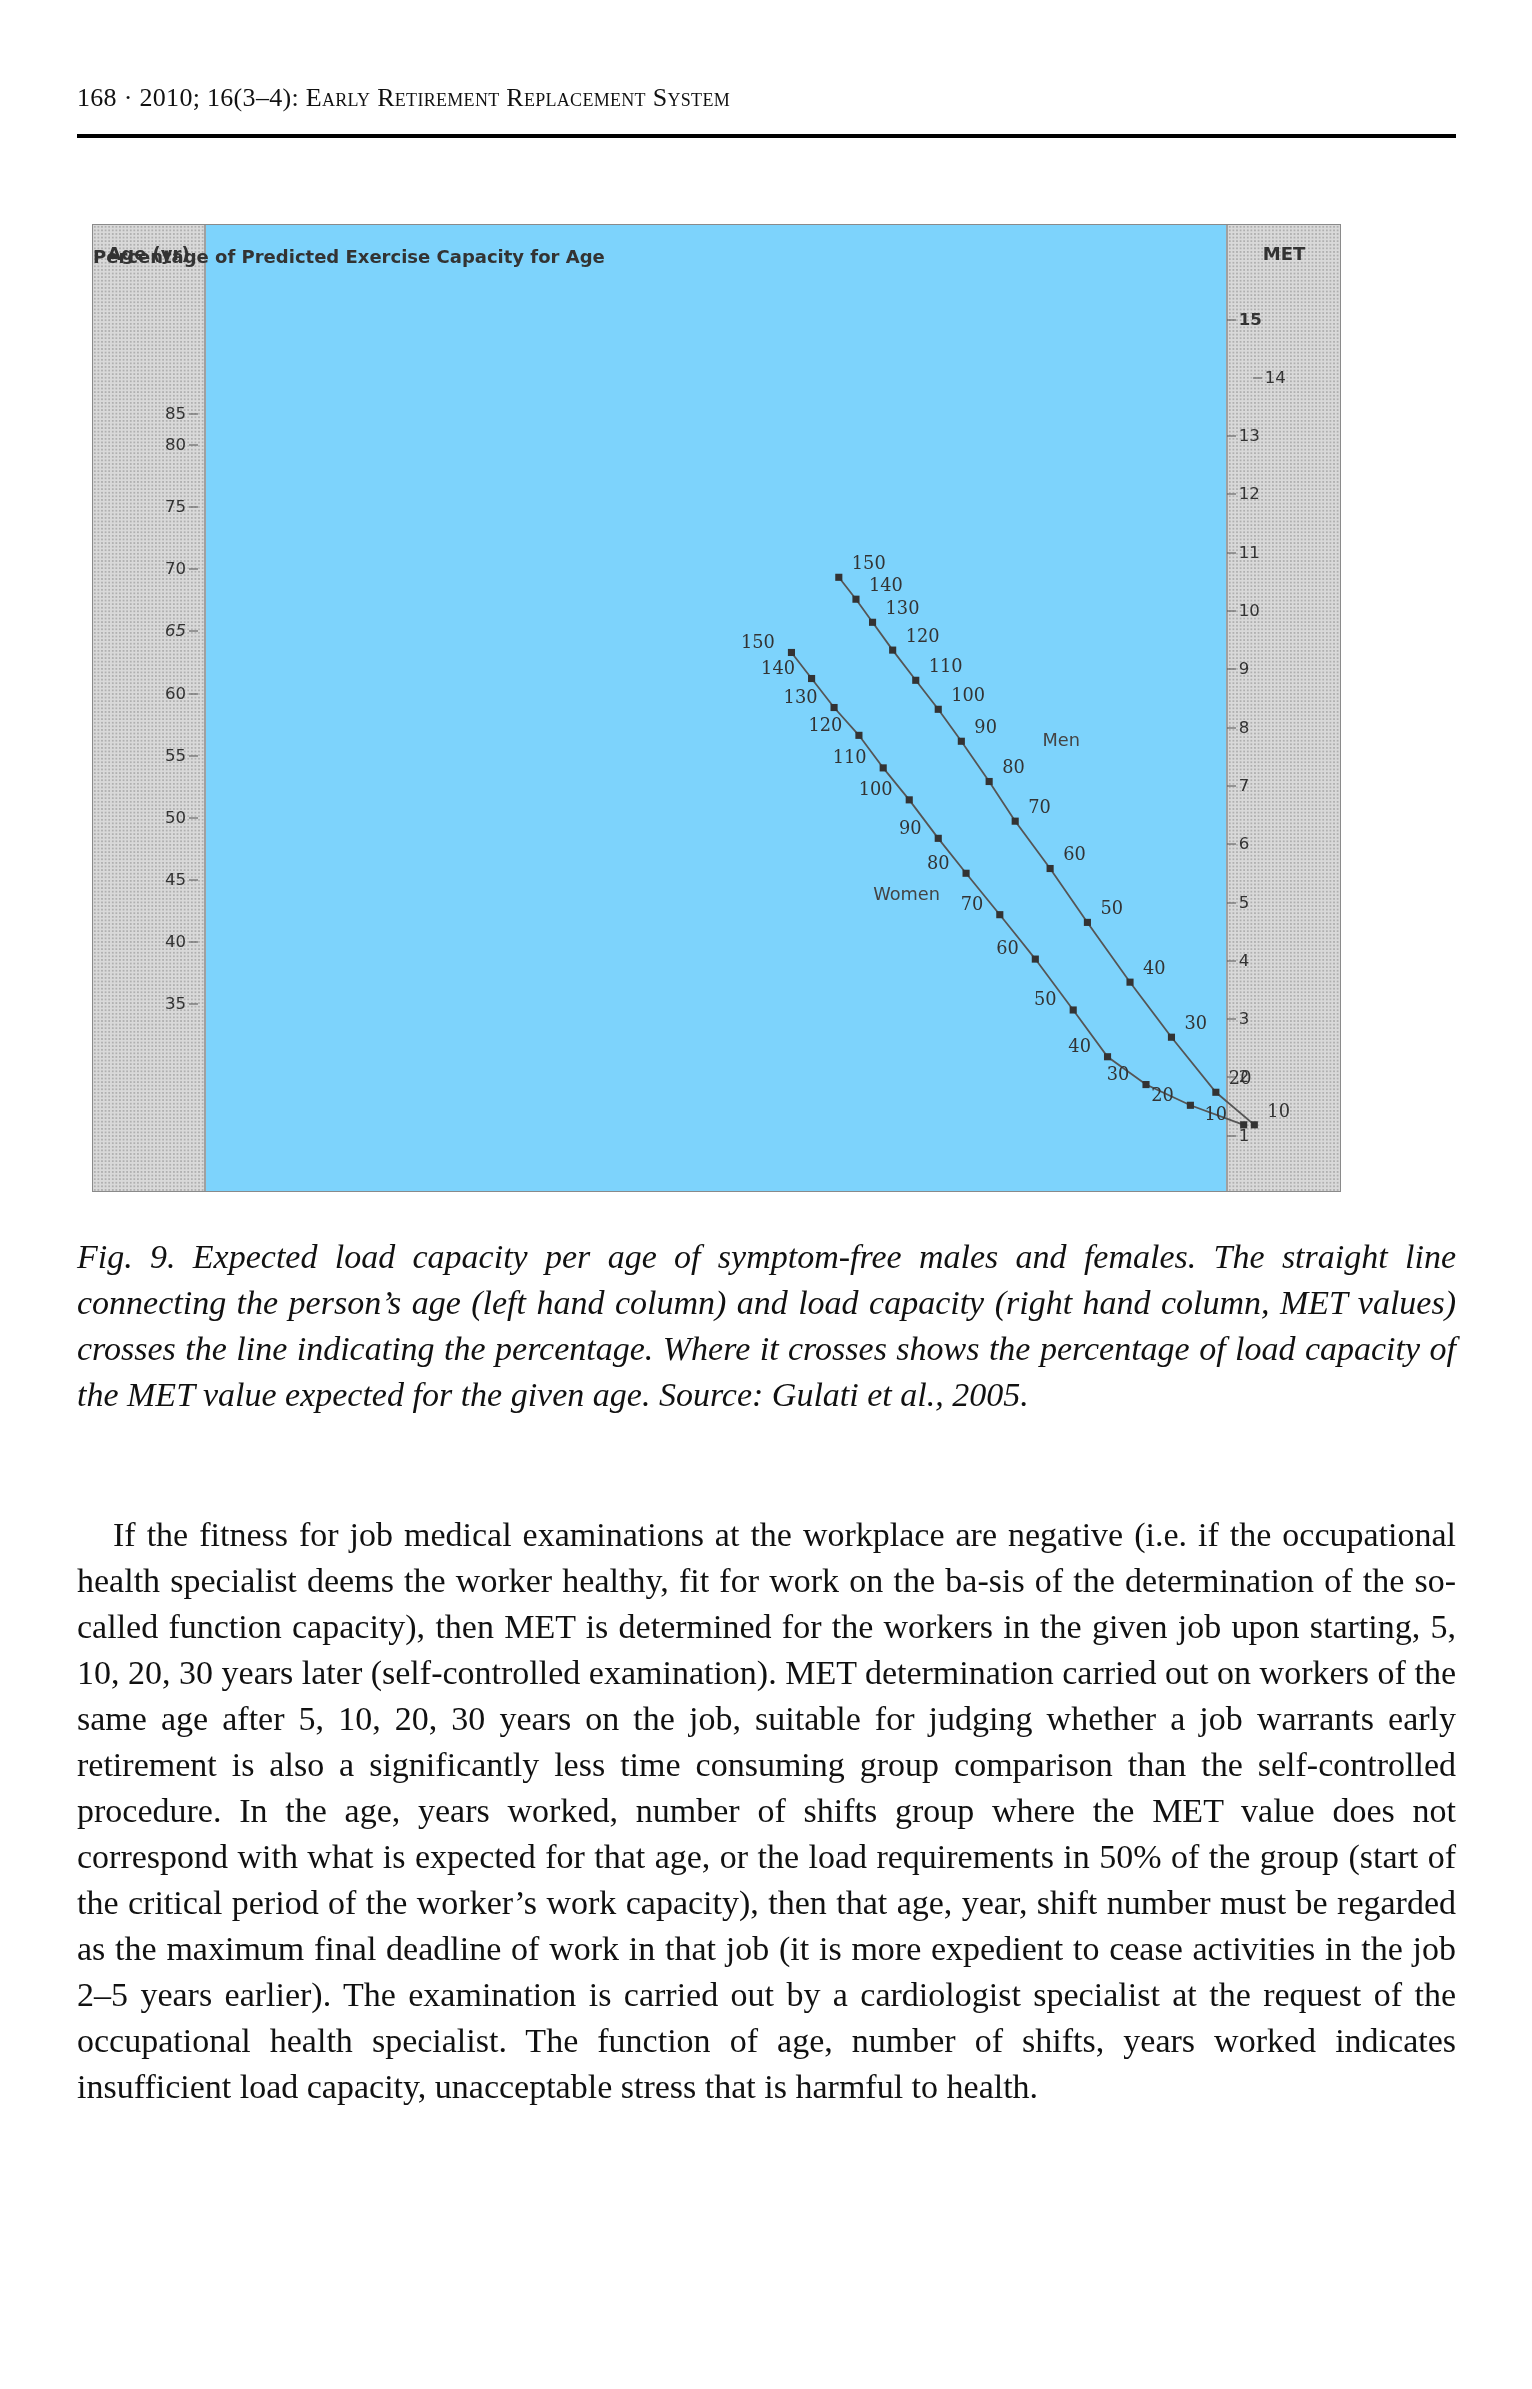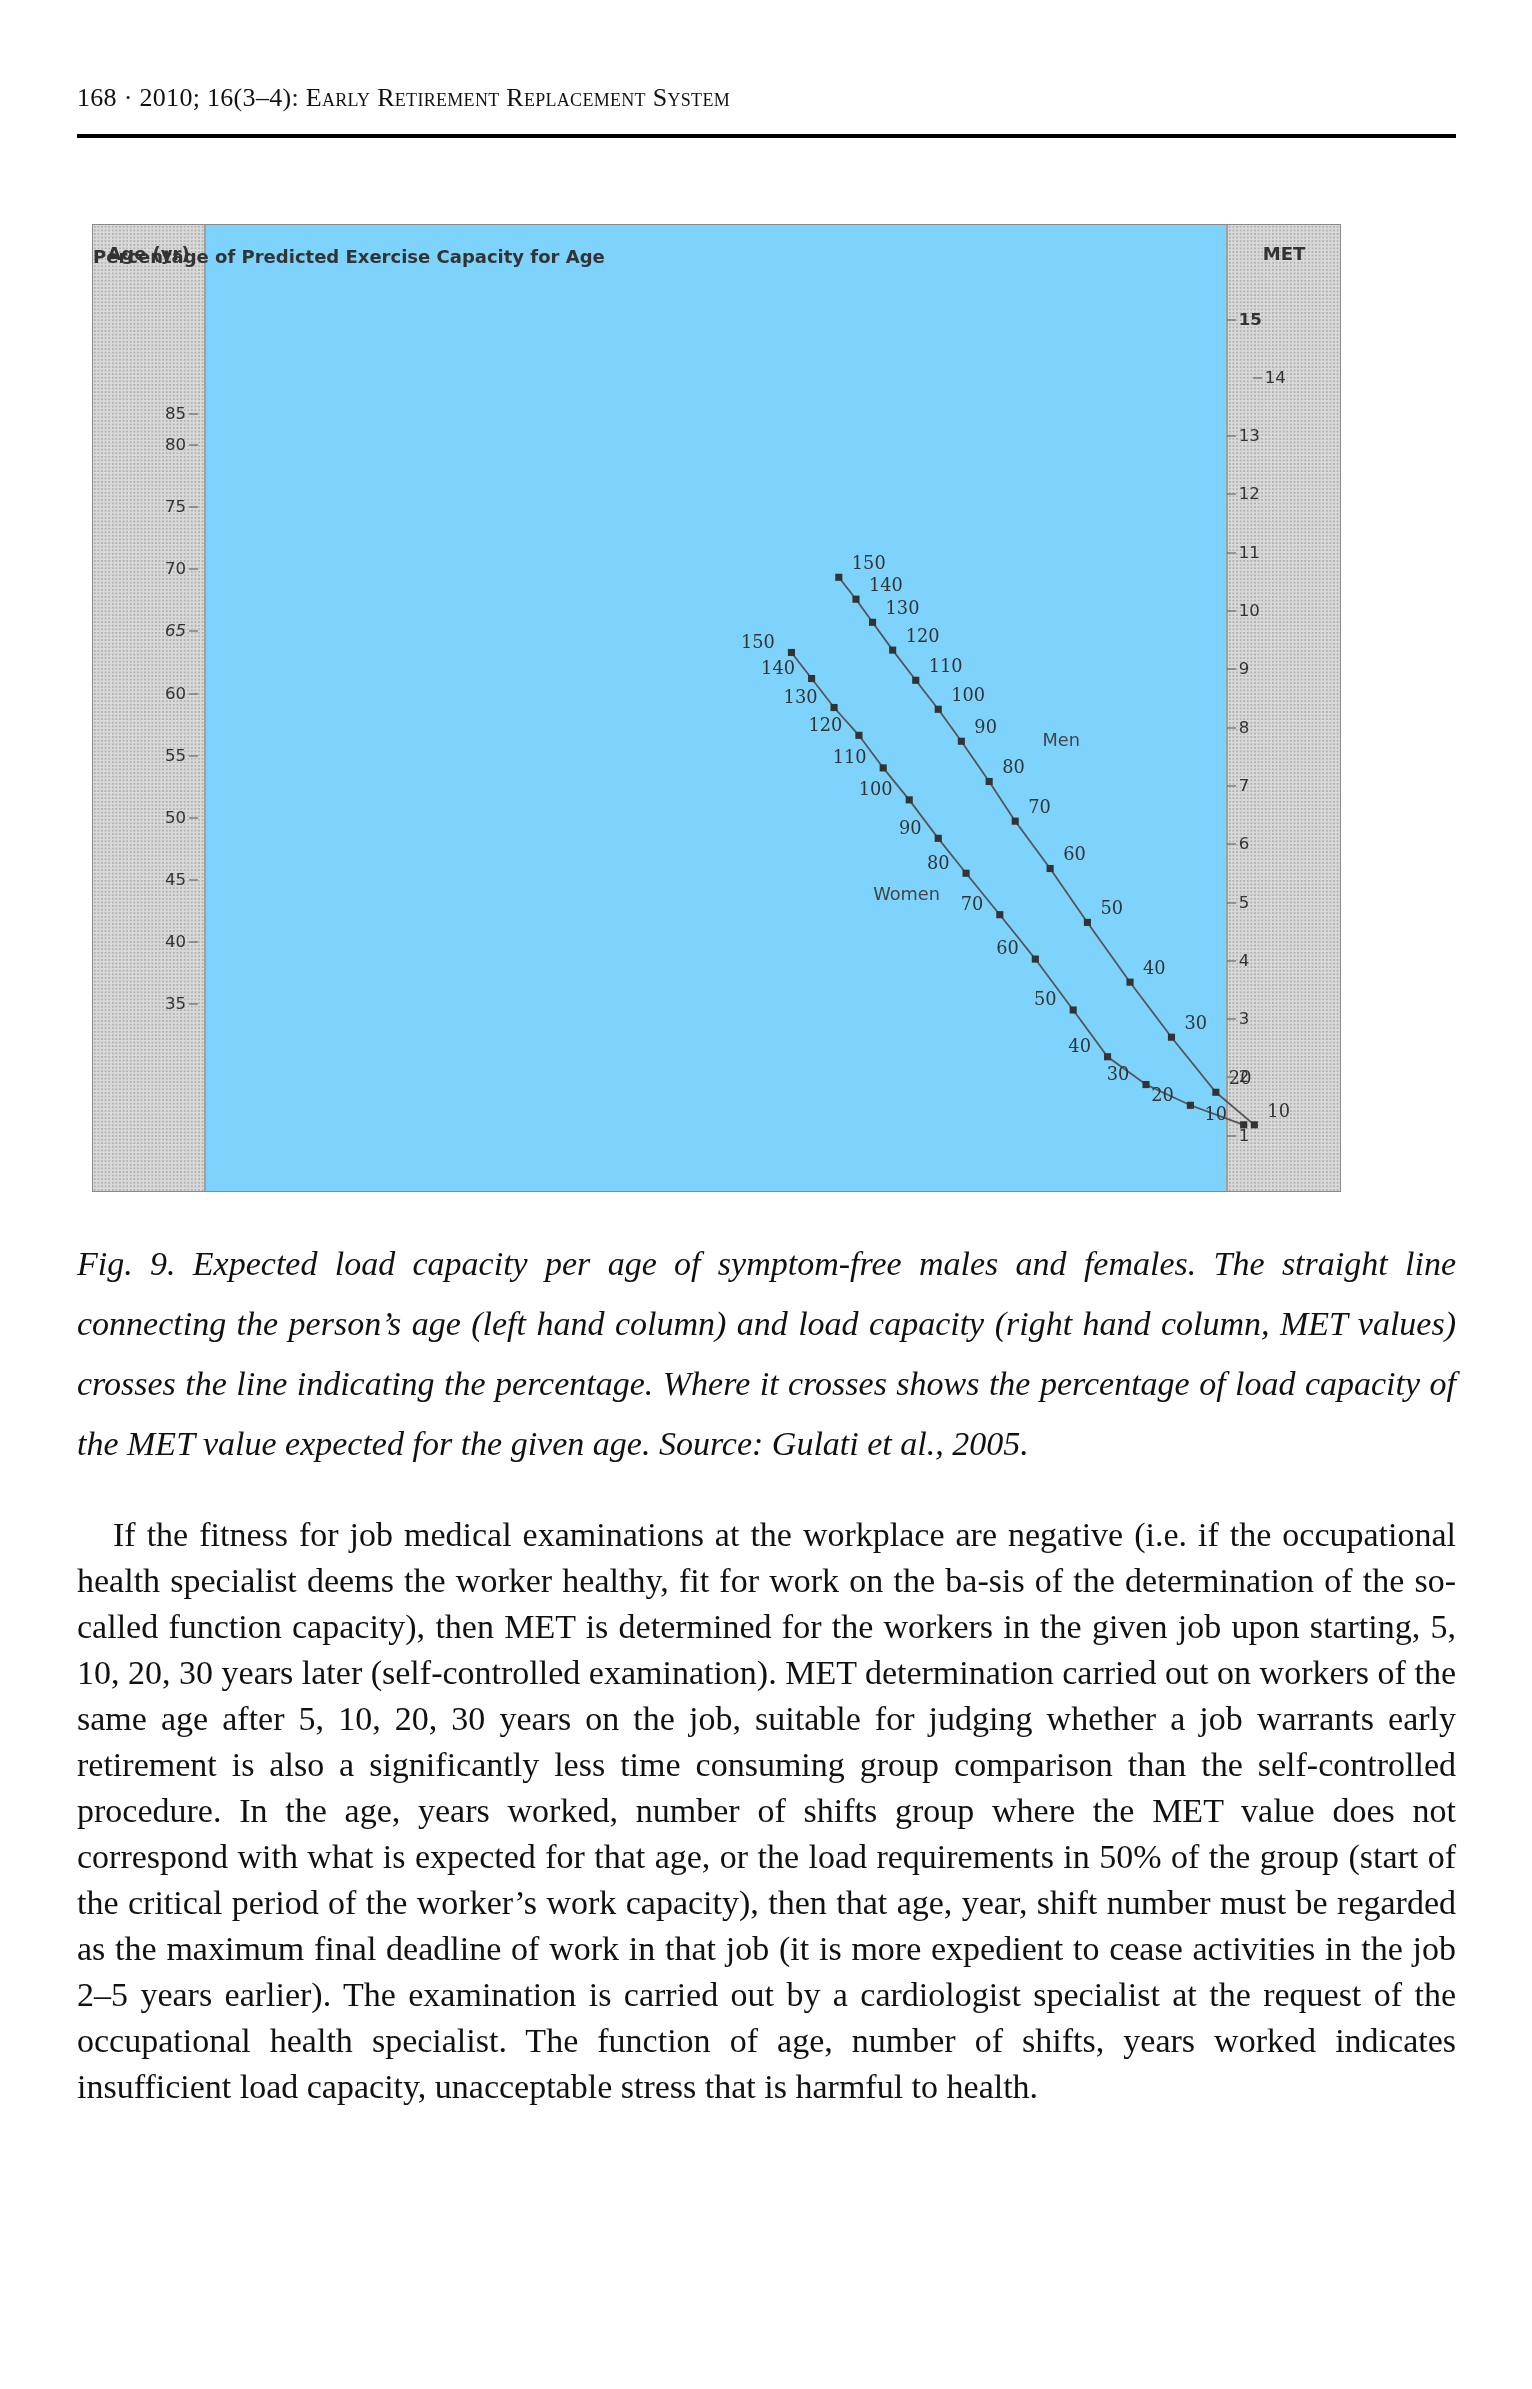--- a/index.html
+++ b/index.html
@@ -23,21 +23,21 @@
   .tick.age { right:6px; text-align:right; transform:translateY(-50%); }
   .tick.age::after { content:""; display:inline-block; width:9.5px; height:1.2px; background:#555;
                      vertical-align:middle; margin-left:2.4px; }
   .tick.met { left:-1.2px; transform:translateY(-50%); }
   .tick.met::before { content:""; display:inline-block; width:9.5px; height:1.2px; background:#555;
                       vertical-align:middle; margin-right:2.4px; }
   .chart-title { position:absolute; left:0; right:0; top:21px; text-align:left;
                  font-family:"DejaVu Sans", sans-serif; font-weight:bold; font-size:18px; color:#333; }
   svg.plot { position:absolute; left:0; top:0; }
   .caption { position:absolute; left:77px; top:1234px; width:1379px;
-             font-style:italic; font-size:34px; line-height:60px; text-align:justify; }
+             font-style:italic; font-size:34px; line-height:46px; text-align:justify; }
   .body-text { position:absolute; left:77px; top:1512px; width:1379px;
                font-size:34px; line-height:46px; text-align:justify; text-indent:36px; hyphens:manual; }
 </style>
 </head>
 <body>
 
 <div class="header">
   <span>168</span>
   <span>·</span>
   <span>2010; 16(3–4):</span>

